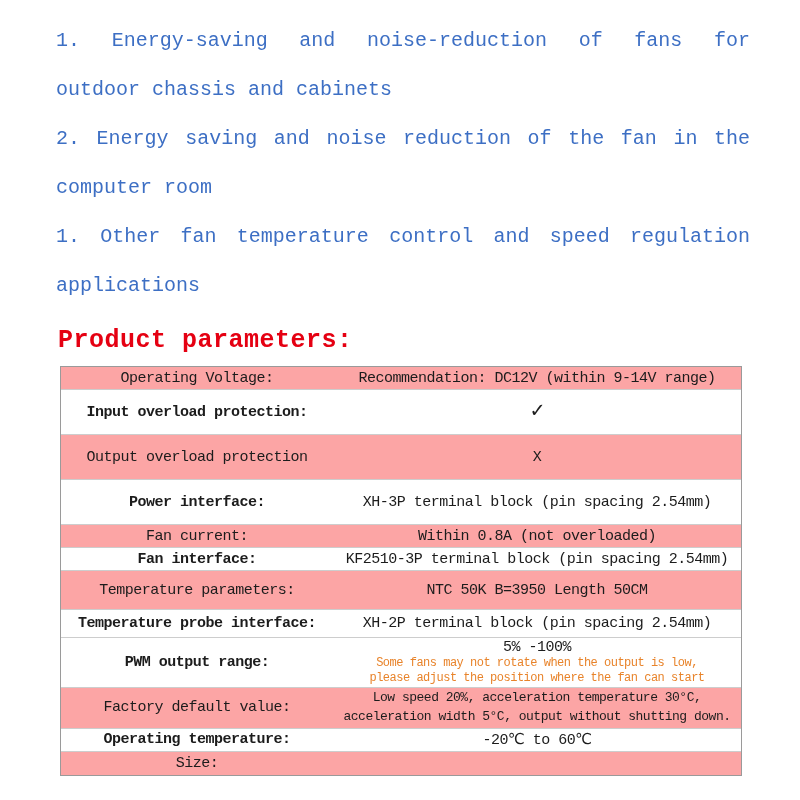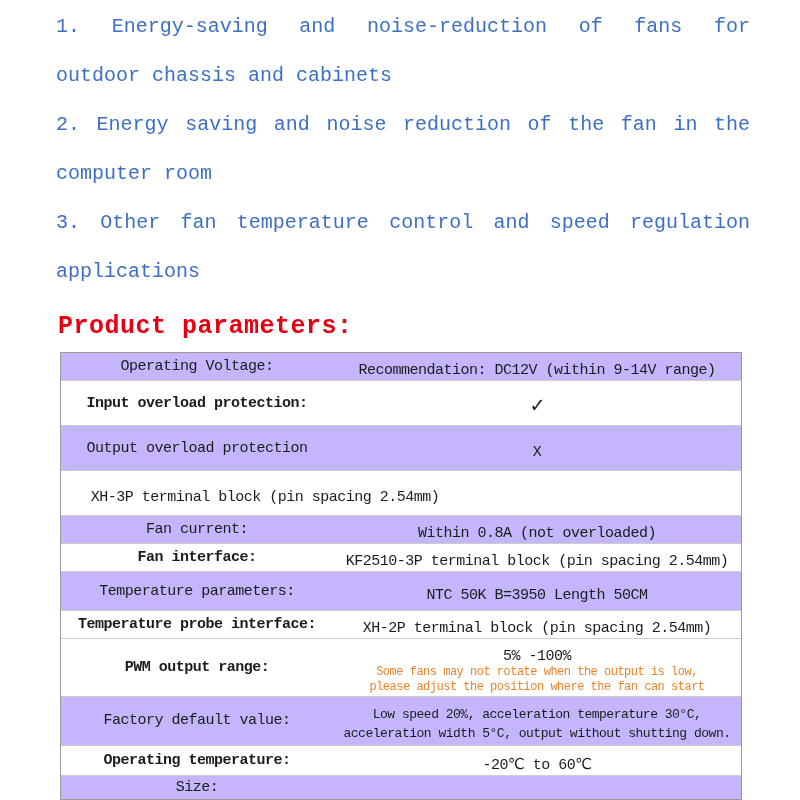--- a/index.html
+++ b/index.html
@@ -1,21 +1,21 @@
 <!DOCTYPE html>
 <html><head>
 <meta charset="utf-8">
 <style>
   * { box-sizing: border-box; margin: 0; padding: 0; }
   html, body { width: 800px; height: 800px; overflow: hidden; }
   body {
     background: #ffffff;
     font-family: "Liberation Mono", "DejaVu Sans Mono", "DejaVu Sans", monospace;
   }
-  .page { width: 800px; height: 800px; padding-top: 2px; }
+  .page { width: 800px; height: 800px; padding-top: 16px; }
 
   
   .applications {
     margin-left: 56px;
     width: 694px;
     color: #3d6fc4;
     font-size: 20px;
   }
   .app-line { line-height: 49px; }
   .app-line.fill { text-align: justify; text-align-last: justify; }
@@ -31,32 +31,32 @@
   }
 
   
   .params-table {
     margin-left: 60px;
     width: 682px;
     border: 1px solid #9a9a9a;
   }
   .row { display: flex; background: #ffffff; border-bottom: 1px solid #cdcdcd; }
   .row:last-child { border-bottom: none; }
-  .row.shaded { background: #c4b5fd; }
+  .row.shaded { background: #fca5a5; }
   .cell {
     display: flex; align-items: center; justify-content: center;
     flex-direction: column;
     text-align: center;
     font-size: 15px;
     letter-spacing: -0.5px;
     color: #1c1c1c;
     padding: 1px 4px;
   }
   .cell.label { width: 40%; }
-  .cell.value { width: 60%; margin-top: 8px; }
+  .cell.value { width: 60%; }
   .row:not(.shaded) .cell.label { font-weight: bold; }
 
   .rh-sm { min-height: 23px; }
   .rh-md { min-height: 28px; }
   .rh-lg { min-height: 39px; }
   .rh-xl { min-height: 45px; }
 
   .mark { font-size: 22px; line-height: 1; }
   .note {
     color: #e8832a;
@@ -69,21 +69,21 @@
 </head>
 <body>
 
 <div class="page">
 
   <section class="applications">
     <div class="app-line fill">1. Energy-saving and noise-reduction of fans for</div>
     <div class="app-line">outdoor chassis and cabinets</div>
     <div class="app-line fill">2. Energy saving and noise reduction of the fan in the</div>
     <div class="app-line">computer room</div>
-    <div class="app-line fill">3. Other fan temperature control and speed regulation</div>
+    <div class="app-line fill">1. Other fan temperature control and speed regulation</div>
     <div class="app-line">applications</div>
   </section>
 
   <h2 class="section-title">Product parameters:</h2>
 
   <div class="params-table">
 
     <div class="row shaded rh-sm">
       <div class="cell label">Operating Voltage:</div>
       <div class="cell value">Recommendation: DC12V (within 9-14V range)</div>
@@ -97,20 +97,21 @@
     </div>
 
     <div class="row shaded rh-xl">
       <div class="cell label">Output overload protection</div>
       <div class="cell value">
         <span>X</span>
       </div>
     </div>
 
     <div class="row rh-xl">
+      <div class="cell label">Power interface:</div>
       <div class="cell value">XH-3P terminal block (pin spacing 2.54mm)</div>
     </div>
 
     <div class="row shaded rh-sm">
       <div class="cell label">Fan current:</div>
       <div class="cell value">Within 0.8A (not overloaded)</div>
     </div>
 
     <div class="row rh-sm">
       <div class="cell label">Fan interface:</div>

